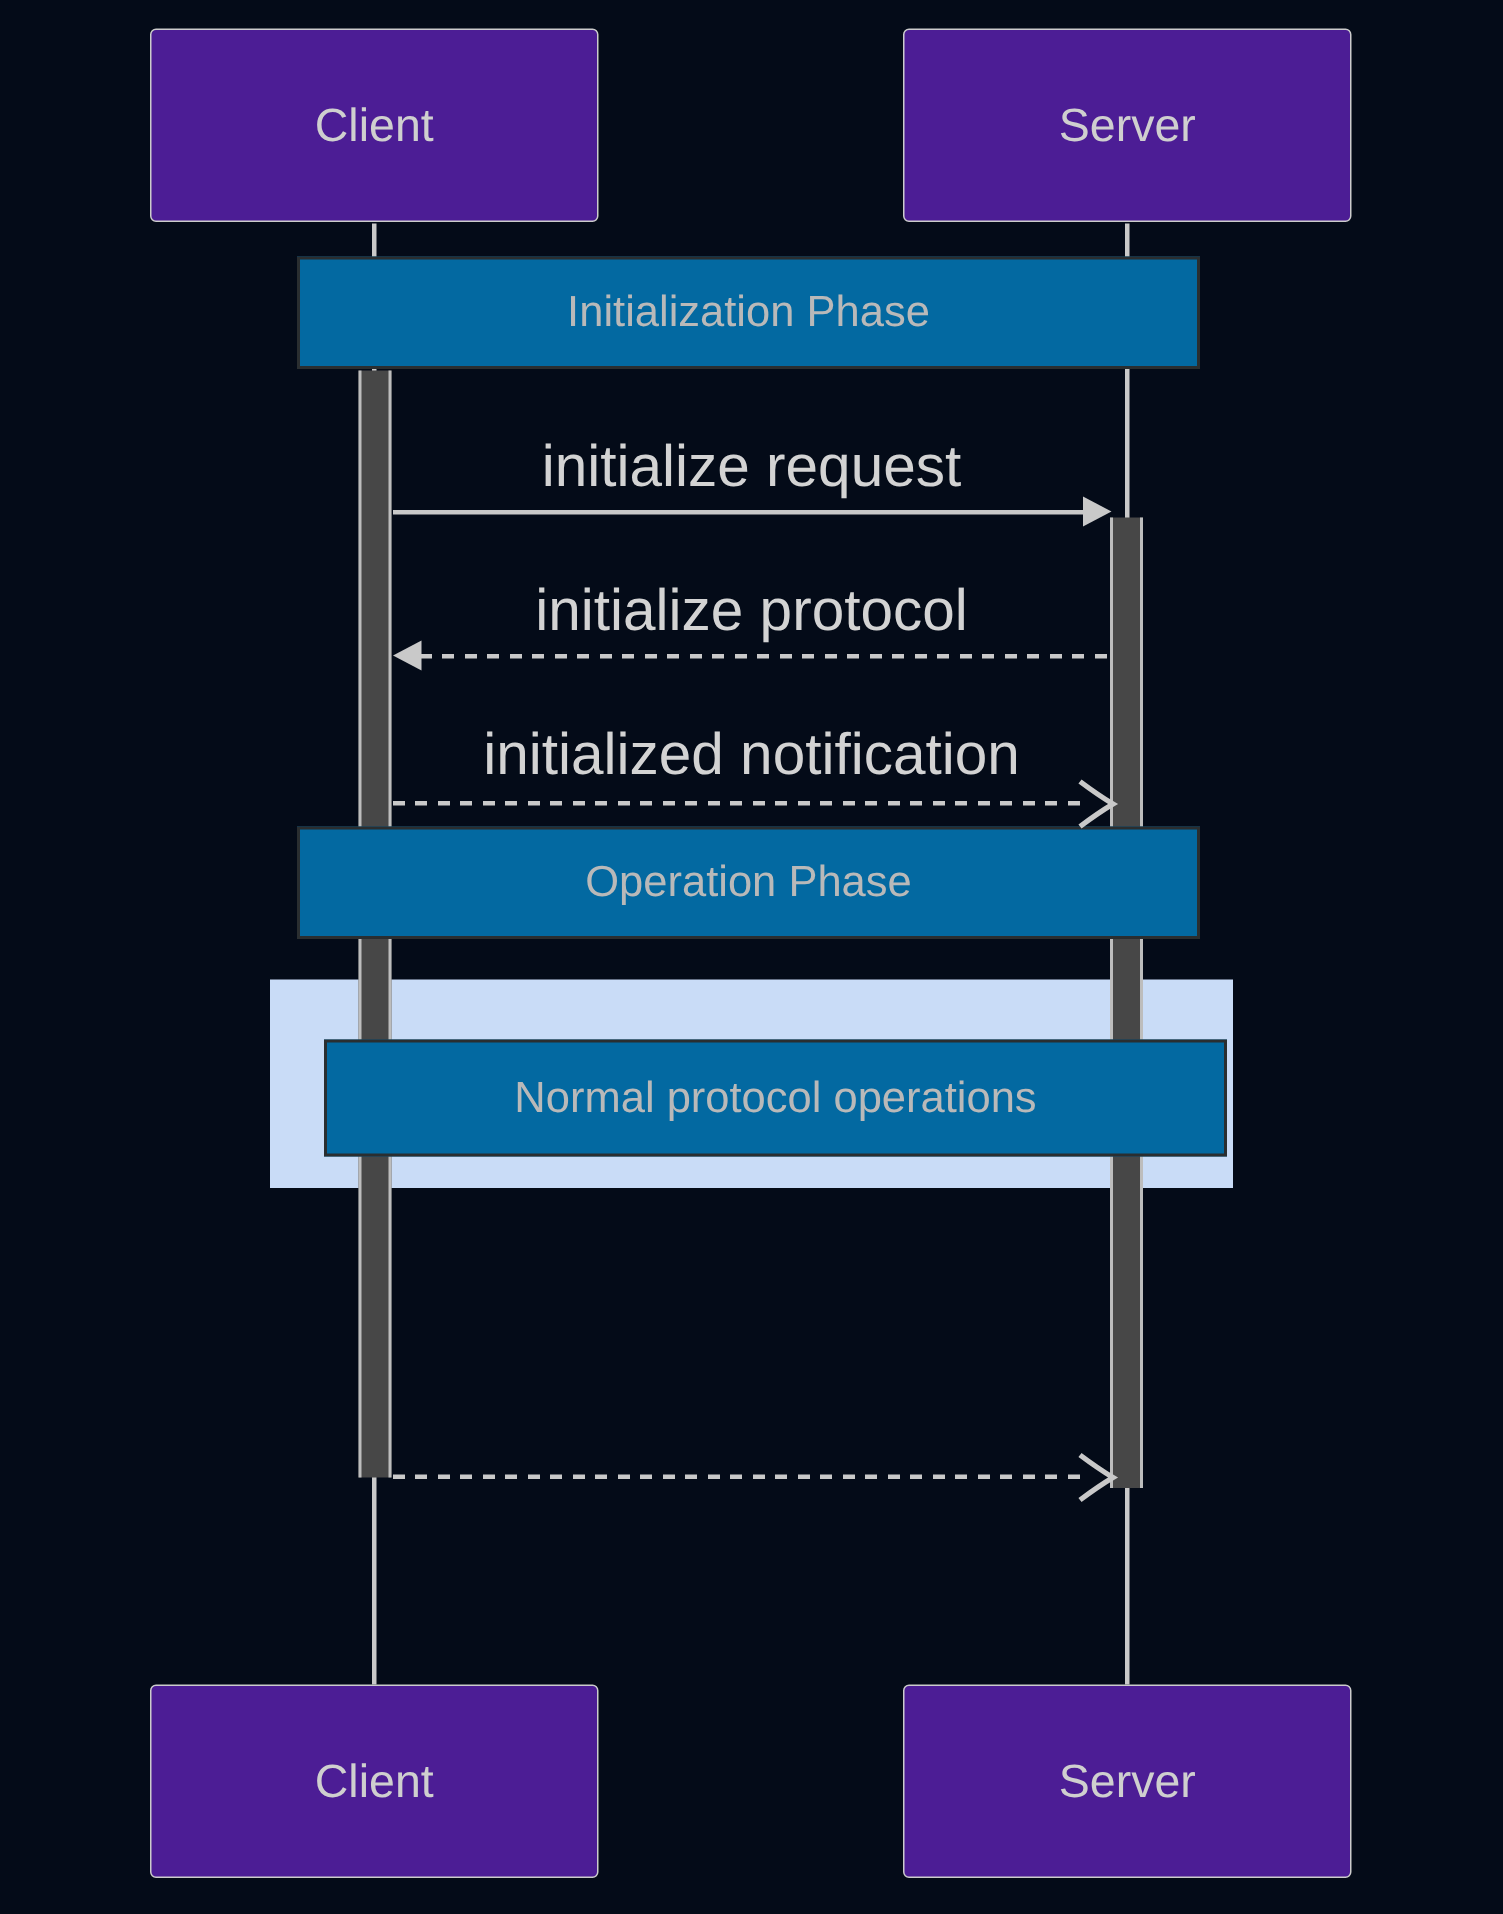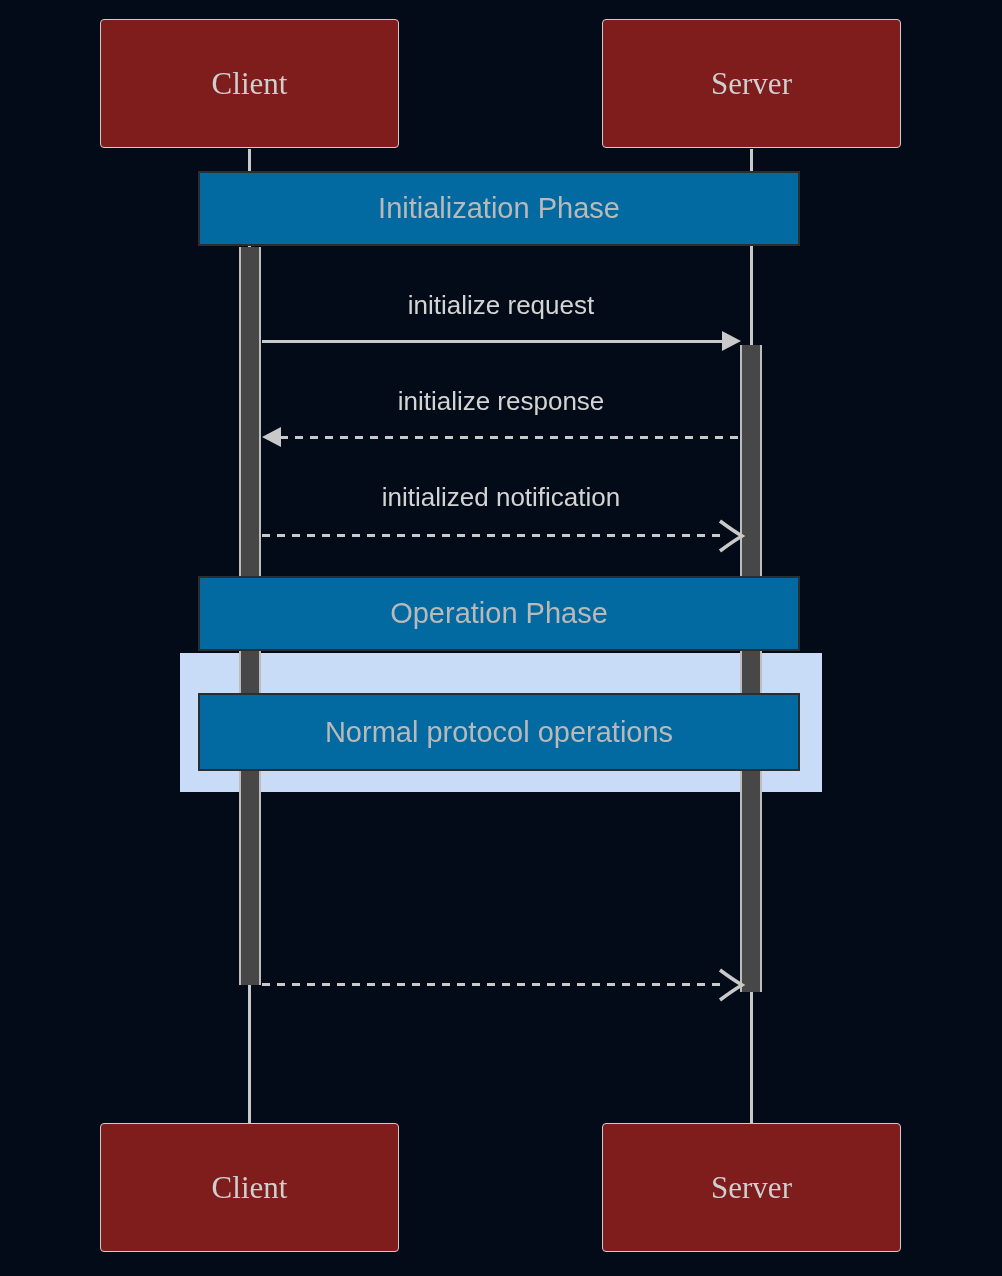--- a/index.html
+++ b/index.html
@@ -40,30 +40,29 @@
     background: #474747;
     border-left: 2.5px solid #bdbdbd;
     border-right: 2.5px solid #bdbdbd;
     z-index: 3;
   }
 
   
   .actor-box {
     position: absolute;
     width: 297px; height: 127px;
-    background: #7f1d1d;
+    background: #4c1d95;
     border: 1.5px solid #cccccc;
     border-radius: 4px;
     display: flex;
     align-items: center;
     justify-content: center;
     color: #cfcfcf;
     font-size: 31px;
     z-index: 4;
-    font-family: Liberation Serif, serif;
   }
 
   
   .phase-bar {
     position: absolute;
     left: 198px;
     width: 598px;
     height: 71px;
     background: #0369a1;
     border: 2.5px solid #2a2e30;
@@ -75,21 +74,21 @@
     z-index: 4;
   }
 
   
   .msg-label {
     position: absolute;
     left: 200px;
     width: 602px;
     text-align: center;
     color: #d3d3d3;
-    font-size: 26px;
+    font-size: 39px;
     z-index: 5;
   }
 
   
   .msg-line-solid {
     position: absolute;
     height: 3px;
     background: #c9c9c9;
     z-index: 5;
   }
@@ -142,32 +141,32 @@
   <div class="actor-box" style="left:100px; top:1123px;">
     <span>Client</span>
   </div>
   <div class="actor-box" style="left:602px; top:1123px;">
     <span>Server</span>
   </div>
 
   <div class="phase-bar" style="top:171px;">
     <span>Initialization Phase</span>
   </div>
-  <div class="phase-bar" style="top:576px;">
+  <div class="phase-bar" style="top:551px;">
     <span>Operation Phase</span>
   </div>
-  <div class="phase-bar" style="top:693px; height:74px;">
+  <div class="phase-bar" style="top:693px; height:74px;margin-left:18px;">
     <span>Normal protocol operations</span>
   </div>
 
   <div class="msg-label" style="top:290px;">initialize request</div>
   <div class="msg-line-solid" style="left:262px; top:340px; width:462px;"></div>
   <div class="arrow-right" style="left:722px; top:331px;"></div>
 
-  <div class="msg-label" style="top:386px;">initialize response</div>
+  <div class="msg-label" style="top:386px;">initialize protocol</div>
   <div class="msg-line-dashed" style="left:280px; top:436px; width:461px;"></div>
   <div class="arrow-left" style="left:262px; top:427px;"></div>
 
   <div class="msg-label" style="top:482px;">initialized notification</div>
   <div class="msg-line-dashed" style="left:262px; top:534px; width:460px;"></div>
   <svg class="chevron" style="left:716px; top:518px;" width="30" height="36" viewBox="0 0 30 36">
     <path d="M4 3 Q16 12 26 18 Q16 24 4 33" fill="none" stroke="#c9c9c9" stroke-width="3.5"></path>
   </svg>
 
   <div class="msg-line-dashed" style="left:262px; top:983px; width:460px;"></div>

